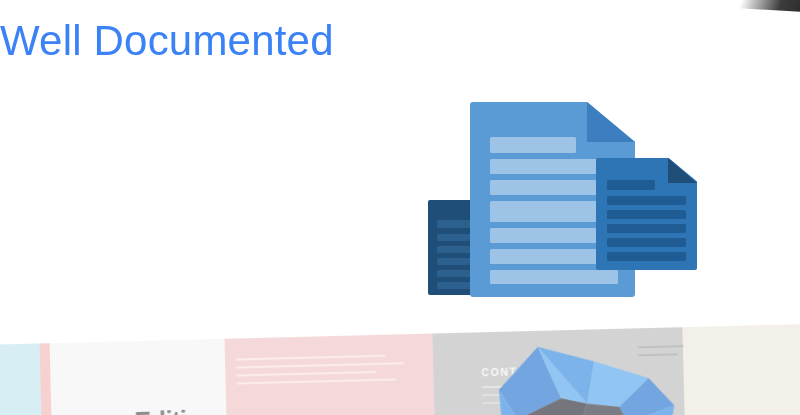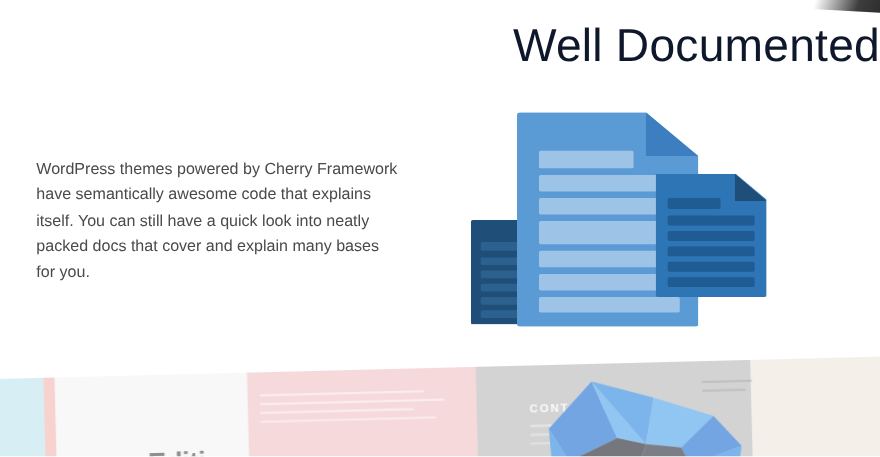--- a/index.html
+++ b/index.html
@@ -23,23 +23,23 @@
     position:absolute; top:-6px; right:-6px;
     width:90px; height:18px;
     background:linear-gradient(104deg, rgba(255,255,255,0) 0%, rgba(255,255,255,0) 30%, #9a9a9a 52%, #3d3d3d 72%, #2b2b2b 100%);
     transform:rotate(3.2deg);
     transform-origin:right top;
   }
 
   
   #page-title {
     position:absolute; left:0; top:16px; width:800px;
-    text-align:right;
+    text-align:left;
     font-size:42px; font-weight:400; letter-spacing:0.2px;
-    color:#0f172a; line-height:50px;
+    color:#3b82f6; line-height:50px;
     white-space:nowrap;
   }
 
   
   #body-copy {
     position:absolute; left:33px; top:143px; width:330px;
     font-size:14.6px; line-height:23.4px;
     color:#4a4a4a;
   }
 
@@ -143,21 +143,20 @@
 <body>
 
 <div id="slide">
 
   <div id="corner-sliver">
     <div class="wedge"></div>
   </div>
 
   <h1 id="page-title">Well Documented</h1>
 
-  <p id="body-copy">WordPress themes powered by Cherry Framework have semantically awesome code that explains itself. You can still have a quick look into neatly packed docs that cover and explain many bases for you.</p>
 
   <div id="docs-illustration">
 
     <div class="doc" id="doc-left">
       <div class="body"></div>
       <div class="fold-tri"></div>
       <div class="line" style="top:20px;  width:48px; height:8px;"></div>
       <div class="line" style="top:34px;  width:62px; height:7px;"></div>
       <div class="line" style="top:46px;  width:62px; height:7px;"></div>
       <div class="line" style="top:58px;  width:62px; height:7px;"></div>

